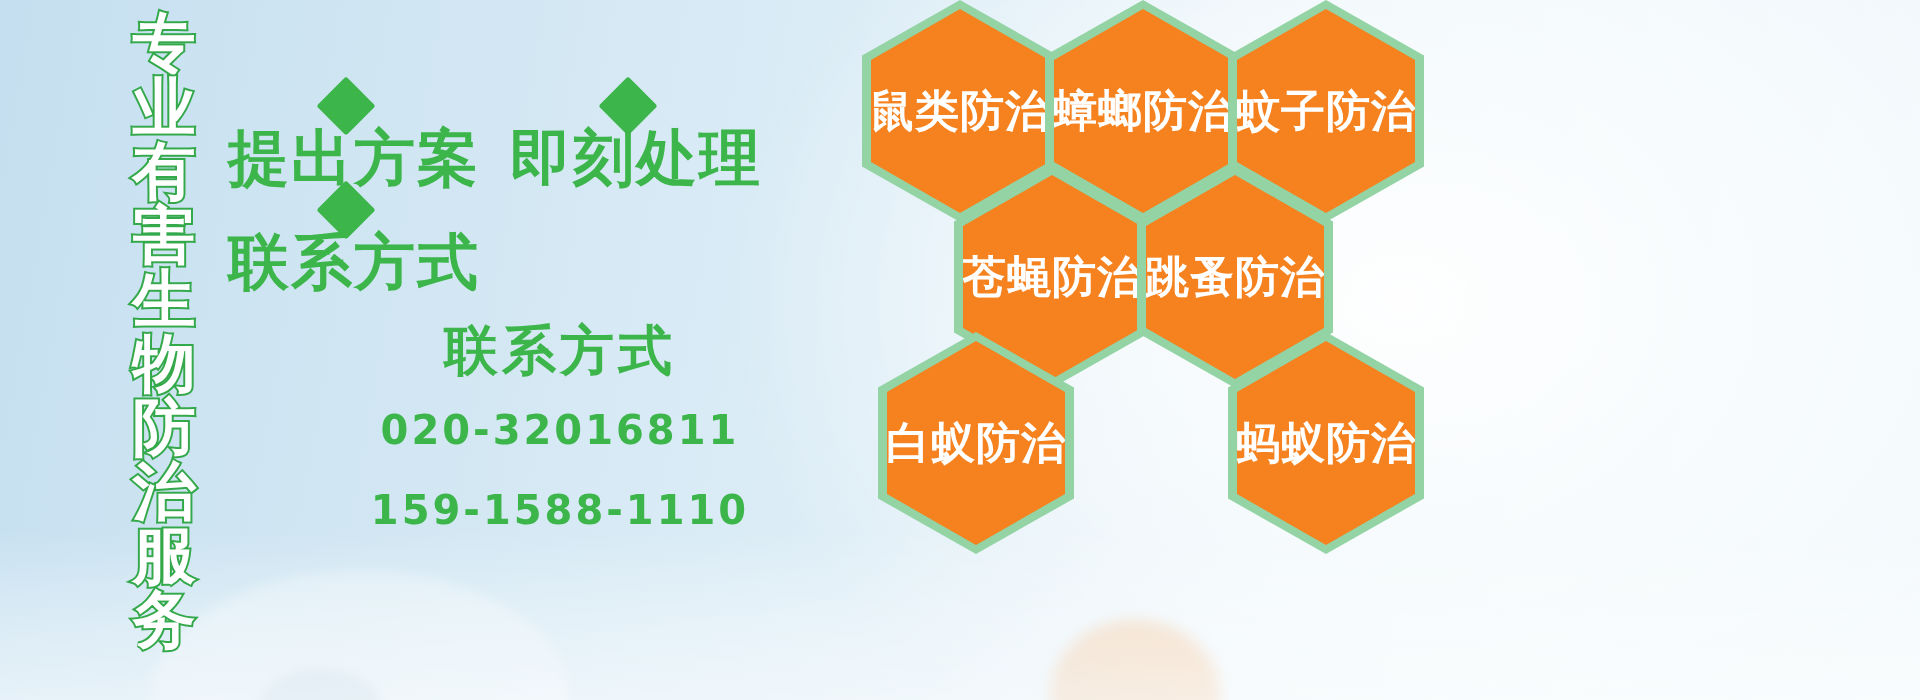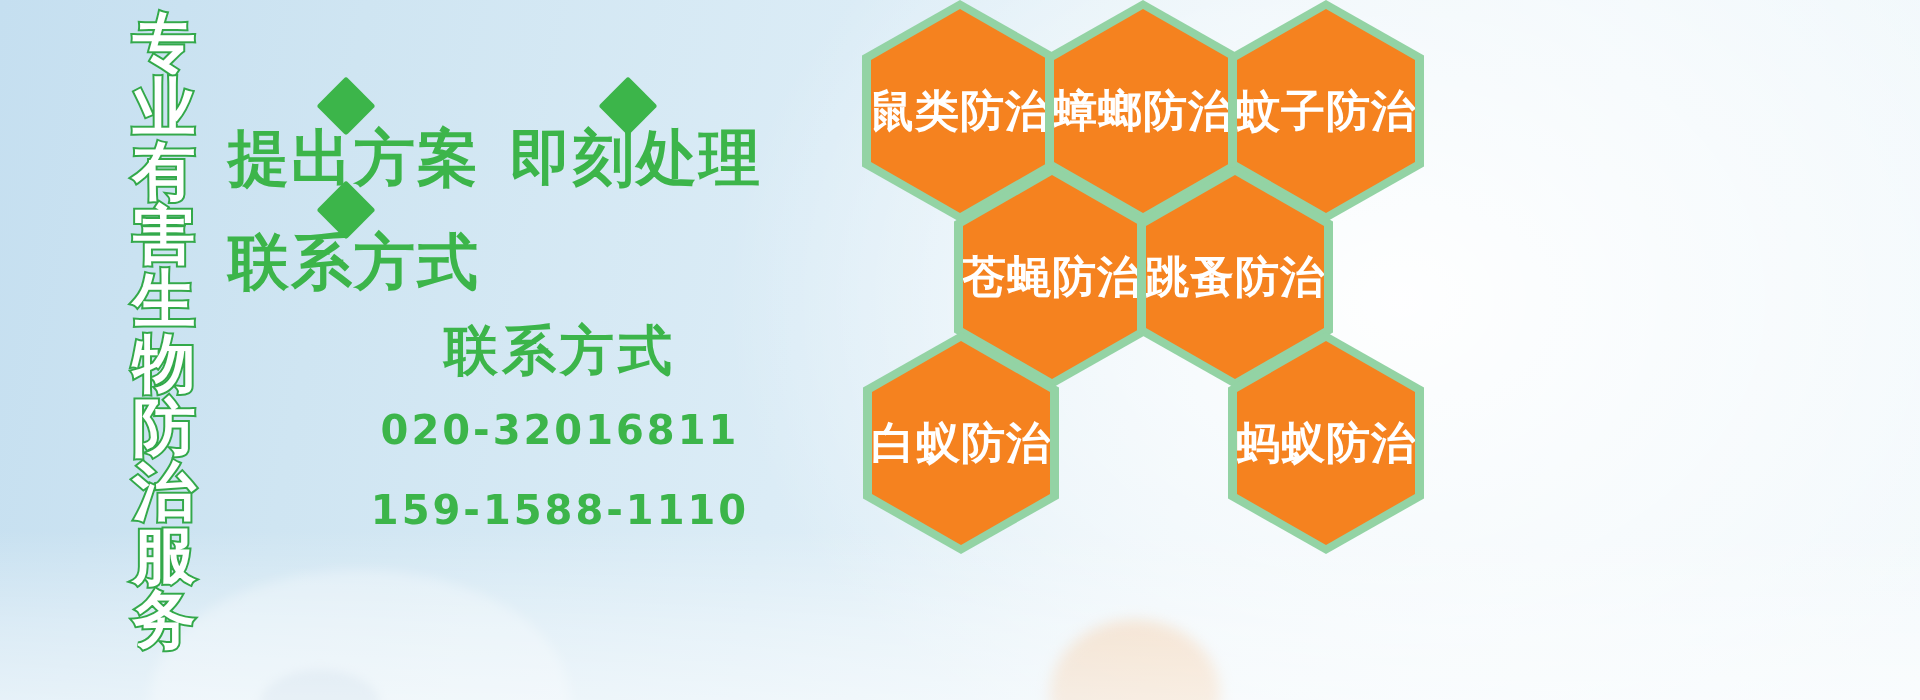--- a/index.html
+++ b/index.html
@@ -157,21 +157,21 @@
       </div>
     </div>
 
     <div class="hex-wrap" style="left:275px;top:176px;">
       <div class="hex-outer"></div>
       <div class="hex-inner">
         <span class="hex-label">跳蚤防治</span>
       </div>
     </div>
 
-    <div class="hex-wrap" style="left:1px;top:342px;">
+    <div class="hex-wrap" style="left:16px;top:342px;">
       <div class="hex-outer"></div>
       <div class="hex-inner">
         <span class="hex-label">白蚁防治</span>
       </div>
     </div>
 
 
     <div class="hex-wrap" style="left:366px;top:342px;">
       <div class="hex-outer"></div>
       <div class="hex-inner">

